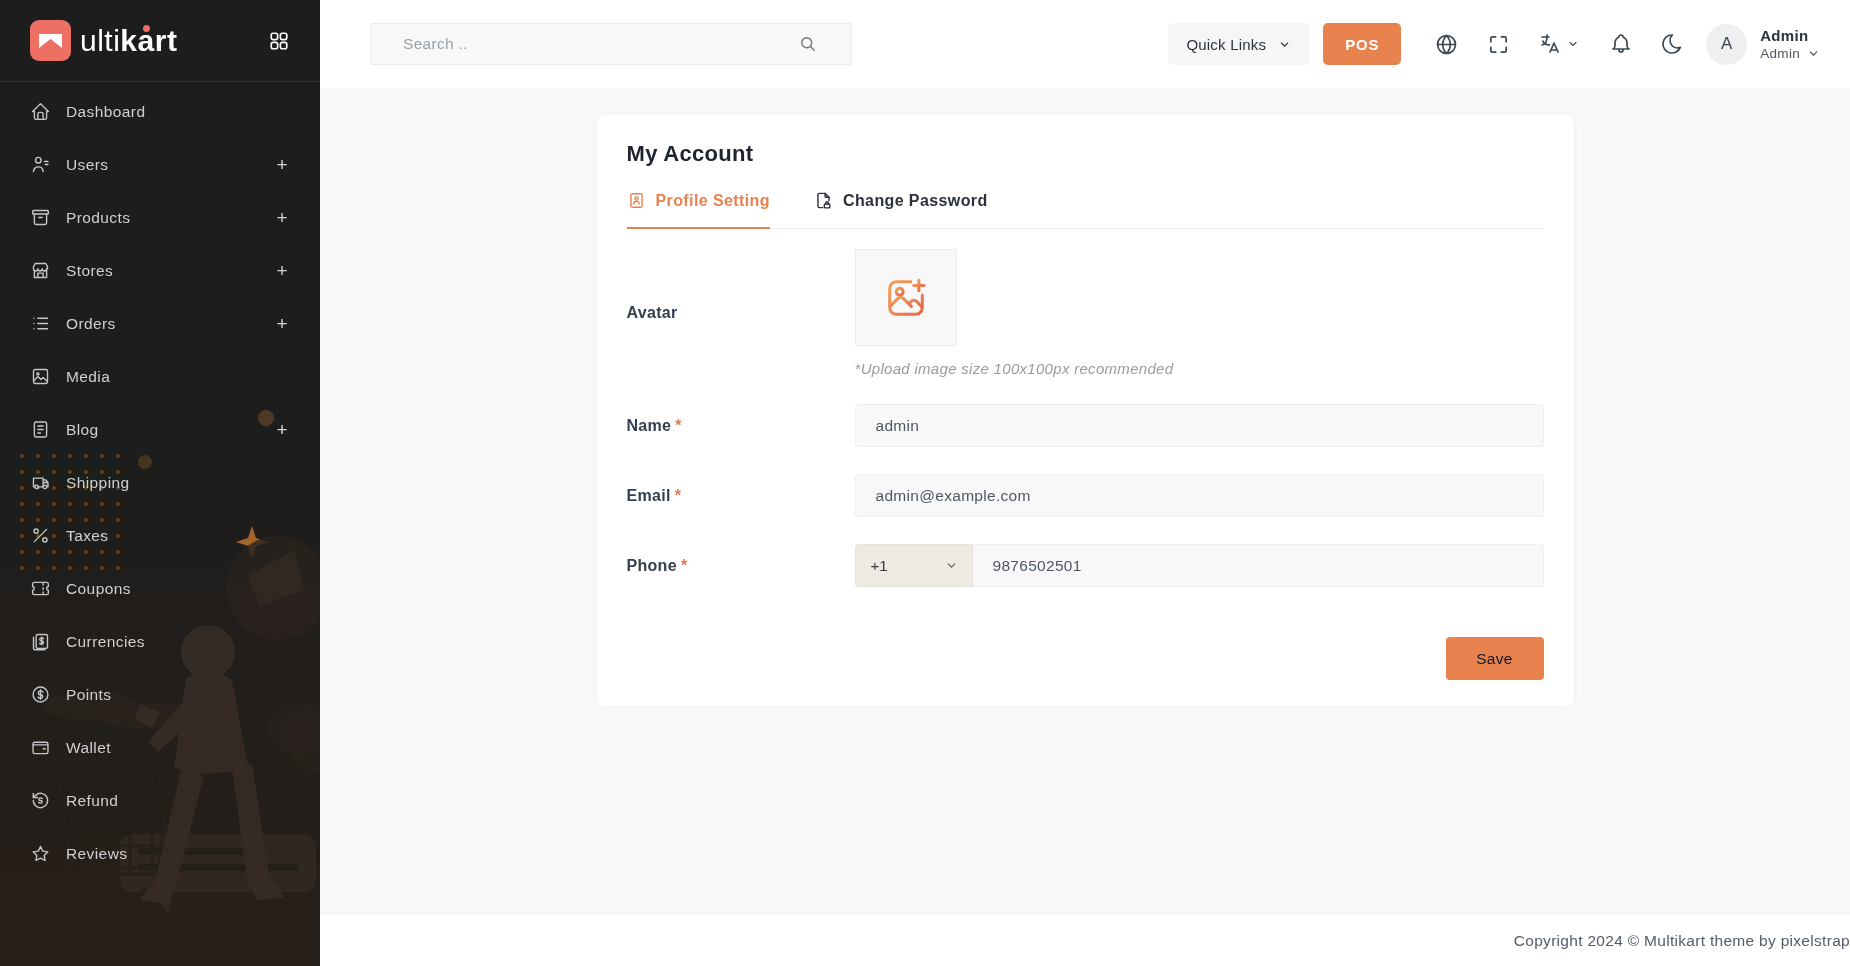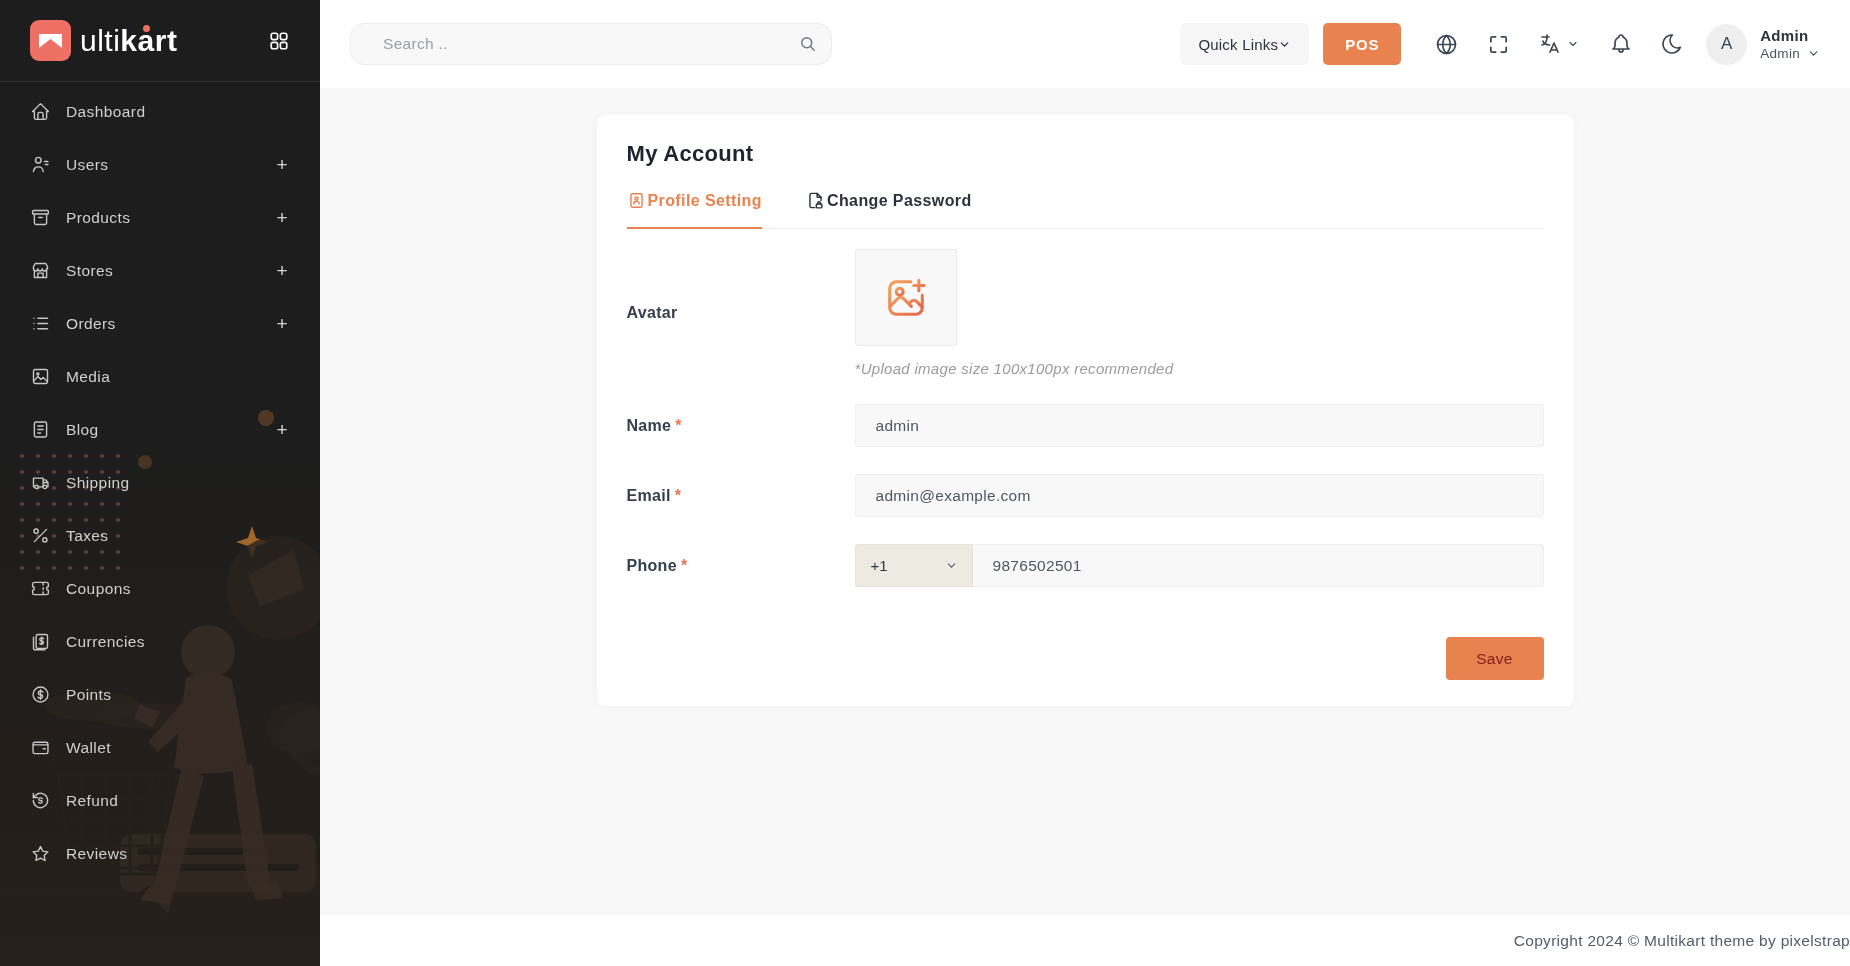--- a/index.html
+++ b/index.html
@@ -69,34 +69,34 @@
     display: flex; align-items: center;
     padding: 0 30px 0 30px;
     flex: 0 0 88px;
     box-shadow: 0 1px 0 rgba(0,0,0,0.03);
   }
   .search-wrap { position: relative; width: 482px; }
   .search-wrap input {
     width: 100%; height: 42px;
     background: #f8f8f8;
     border: 1px solid #ececec;
-    border-radius: 14px;
+    border-radius: 2px;
     padding: 0 72px 0 32px;
     font-size: 15.5px; color: #444;
     font-family: inherit;
-    outline: none; letter-spacing: .3px;
+    outline: none; letter-spacing: .3px; margin-left: 20px;
   }
   .search-wrap input::placeholder { color: #9aa0a6; }
   .search-btn { position: absolute; right: 14px; top: 11px; color: #6f767d; cursor: pointer; background: none; border: none; }
 
   .top-right { margin-left: auto; display: flex; align-items: center; }
   .quick-links {
     height: 42px; background: #f6f6f6; border: none; border-radius: 5px;
     font-family: inherit; font-size: 15px; color: #2b323c;
-    padding: 0 18px; display: flex; align-items: center; gap: 0;
+    padding: 0 18px; display: flex; align-items: center; gap: 12px;
     cursor: pointer; letter-spacing: .2px;
   }
   .pos-btn {
     height: 42px; margin-left: 14px;
     background: #e8834f; color: #fff; border: none; border-radius: 5px;
     font-family: inherit; font-size: 15px; font-weight: 700; letter-spacing: .8px;
     padding: 0 22px; cursor: pointer;
   }
   .icon-btn { background: none; border: none; cursor: pointer; color: #3a4752; padding: 0; display: flex; align-items: center; }
   .icon-btn.globe { margin-left: 33px; }
@@ -120,21 +120,21 @@
   .card {
     width: 977px; margin: 27px auto 0;
     background: #fff; border-radius: 8px;
     box-shadow: 0 0 10px rgba(0,0,0,0.03);
     padding: 26px 30px 26px;
   }
   .card-title { font-size: 22px; font-weight: 700; color: #1f2430; letter-spacing: .3px; }
 
   .tabs { display: flex; gap: 44px; margin-top: 24px; border-bottom: 1px solid #eee; }
   .tab {
-    display: flex; align-items: center; gap: 2px;
+    display: flex; align-items: center; gap: 10px;
     font-size: 16px; font-weight: 600; letter-spacing: .4px;
     padding-bottom: 17px; cursor: pointer; color: #2b323c;
     border-bottom: 2px solid transparent; margin-bottom: -1px;
   }
   .tab.active { color: #e8834f; border-bottom-color: #e8834f; }
 
   .form-area { padding-top: 20px; }
   .form-row { display: flex; margin-bottom: 27px; }
   .form-row.center { align-items: center; }
   .form-label {
@@ -165,21 +165,21 @@
     display: flex; align-items: center; justify-content: space-between;
     padding: 0 14px 0 15px; font-size: 15px; color: #33393f;
     cursor: pointer;
   }
   .country-select .chev { color: #5a6169; }
   .phone-group .text-input { border-radius: 0 3px 3px 0; border-left: none; }
 
   .save-row { display: flex; justify-content: flex-end; margin-top: 50px; }
   .save-btn {
     width: 98px; height: 43px;
-    background: #e8834f; color: #7f1d1d; border: none; border-radius: 4px;
+    background: #e8834f; color: #0f172a; border: none; border-radius: 4px;
     font-family: inherit; font-size: 15.5px; letter-spacing: .3px; cursor: pointer;
   }
 
   
   .footer {
     flex: 0 0 51px; background: #fff;
     display: flex; align-items: center; justify-content: flex-end;
     font-size: 15.5px; color: #555b6d; letter-spacing: .3px;
   }
 </style>

